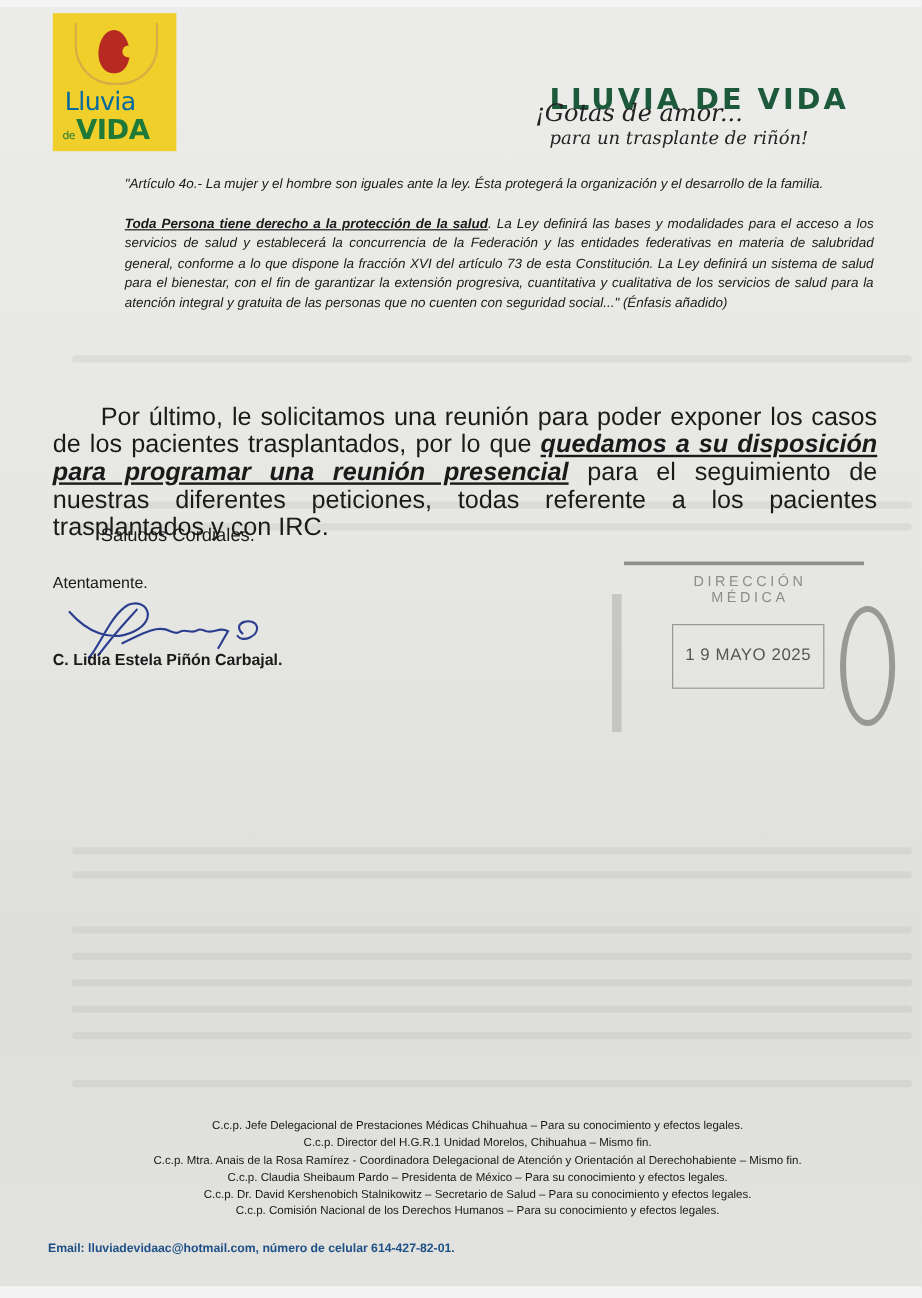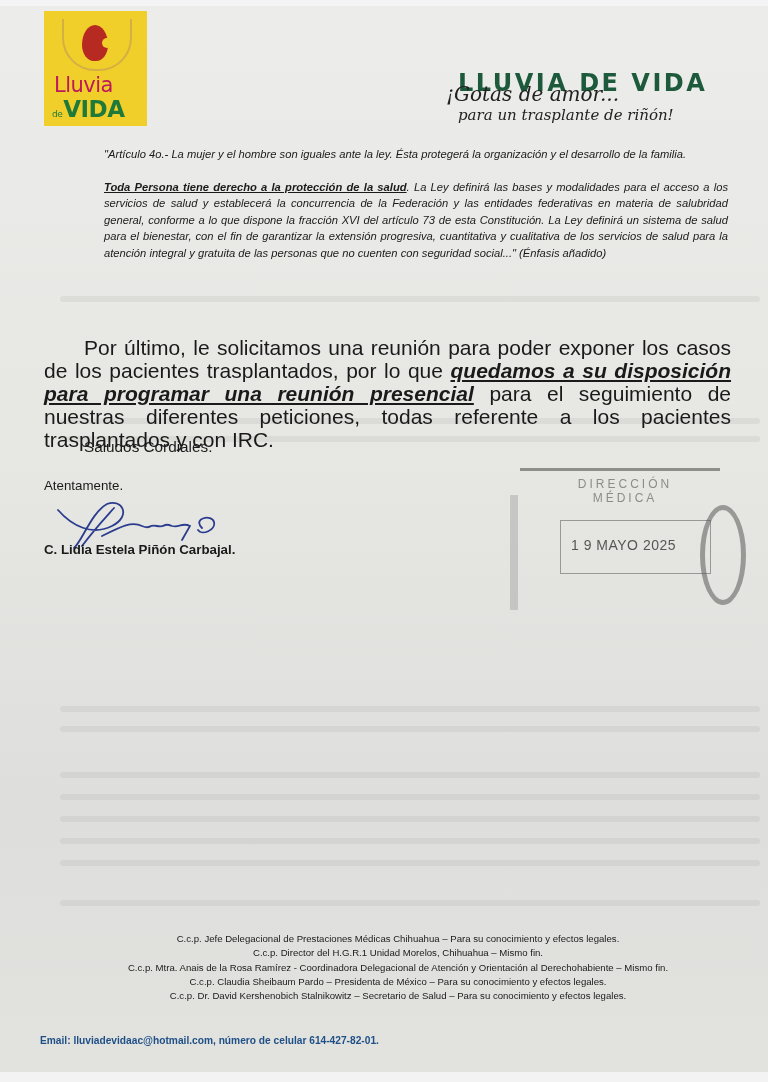--- a/index.html
+++ b/index.html
@@ -50,21 +50,21 @@
       position: absolute; left: 38px; top: 14px; width: 26px; height: 36px;
       background: #b72a22;
       border-radius: 50% 50% 45% 45% / 55% 55% 45% 45%;
     }
     .logo .kidney::after {
       content: ""; position: absolute; right: -4px; top: 13px; width: 10px; height: 10px;
       background: #f0cf2a; border-radius: 50%;
     }
     .logo .l1 {
       position: absolute; left: 10px; top: 62px; width: 90px;
-      font-family: "DejaVu Sans", sans-serif; font-size: 21px; color: #be185d;
+      font-family: "DejaVu Sans", sans-serif; font-size: 21px; color: #0369a1;
       letter-spacing: -0.5px;
     }
     .logo .l2 {
       position: absolute; left: 8px; top: 85px; width: 95px;
       font-family: "DejaVu Sans", sans-serif; font-weight: bold; font-size: 23px; color: #1f7a3a;
       letter-spacing: -0.5px;
     }
     .logo .l2 small {
       font-size: 9px; font-weight: normal; color: #1f7a3a; margin-right: 1px;
     }
@@ -131,21 +131,20 @@
       position: absolute; left: 20px; top: 3px; width: 200px; height: 3px;
       background: rgba(70,70,70,0.55);
     }
     .stamp .dept {
       position: absolute; left: 55px; top: 12px; width: 140px; text-align: center;
       font-size: 12px; letter-spacing: 3px; line-height: 14px;
     }
     .stamp .datebox {
       position: absolute; left: 60px; top: 55px; width: 125px; height: 52px;
       border: 1px solid rgba(90,90,90,0.55);
-      padding-left: 24px;
     }
     .stamp .date {
       position: absolute; left: 0; top: 16px; width: 125px; text-align: center;
       font-size: 14px; color: rgba(60,60,60,0.85); letter-spacing: 0.5px;
     }
     .stamp .recibido {
       position: absolute; left: 8px; top: 98px;
       font-family: "DejaVu Sans", sans-serif;
       font-size: 42px; font-weight: bold; letter-spacing: -1px;
       color: rgba(140,140,140,0.55);
@@ -229,15 +228,16 @@
   </div>
   <div class="ring"></div>
 </div>
 
 <div class="ccp">
   <div>C.c.p. Jefe Delegacional de Prestaciones Médicas Chihuahua – Para su conocimiento y efectos legales.</div>
   <div>C.c.p.  Director del H.G.R.1 Unidad Morelos, Chihuahua – Mismo fin.</div>
   <div>C.c.p.  Mtra. Anais de la Rosa Ramírez - Coordinadora Delegacional de Atención y Orientación al Derechohabiente – Mismo fin.</div>
   <div>C.c.p. Claudia Sheibaum Pardo – Presidenta de México – Para su conocimiento y efectos legales.</div>
   <div>C.c.p. Dr. David Kershenobich Stalnikowitz – Secretario de Salud – Para su conocimiento y efectos legales.</div>
+  <div>C.c.p. Comisión Nacional de los Derechos Humanos – Para su conocimiento y efectos legales.</div>
 </div>
 
 <div class="contact">Email: lluviadevidaac@hotmail.com, número de celular 614-427-82-01.</div>
 
 </body></html>

